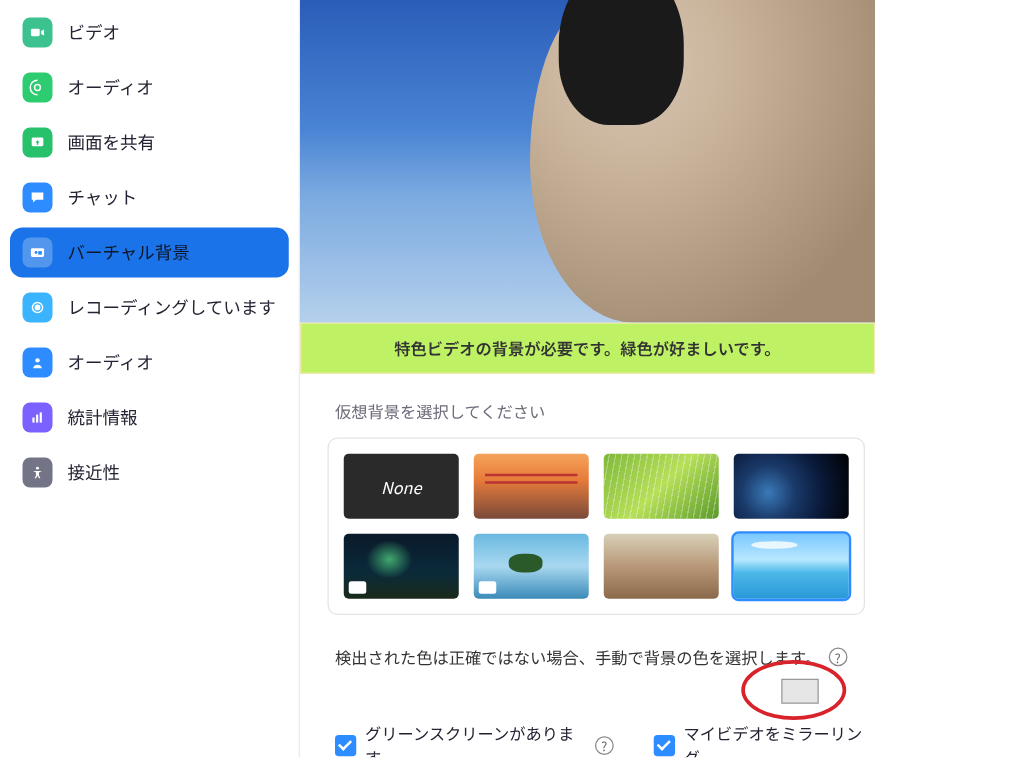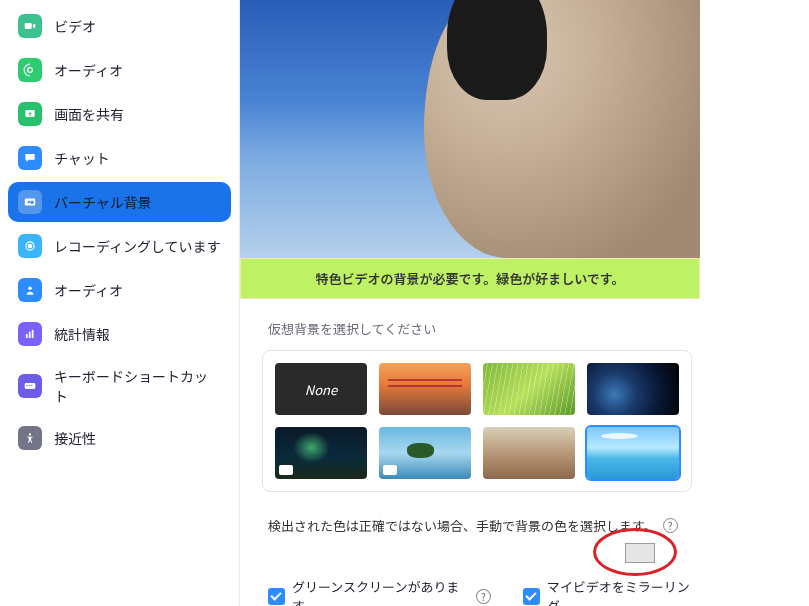--- a/index.html
+++ b/index.html
@@ -297,31 +297,20 @@
     </div>
     <div class="sb-item">
       <span class="sb-icon bg-purple">
         <svg viewBox="0 0 24 24" fill="#fff">
             <rect x="5" y="12" width="3" height="7"></rect>
             <rect x="10" y="8" width="3" height="11"></rect>
             <rect x="15" y="5" width="3" height="14"></rect>
           </svg>
       </span>
       <span>統計情報</span>
-    </div>
-    <div class="sb-item">
-      <span class="sb-icon bg-purple2">
-        <svg viewBox="0 0 24 24" fill="#fff">
-            <rect x="3" y="7" width="18" height="10" rx="2"></rect>
-            <rect x="6" y="10" width="2" height="2" fill="#6c5ce7"></rect>
-            <rect x="10" y="10" width="2" height="2" fill="#6c5ce7"></rect>
-            <rect x="14" y="10" width="2" height="2" fill="#6c5ce7"></rect>
-          </svg>
-      </span>
-      <span>キーボードショートカット</span>
     </div>
     <div class="sb-item">
       <span class="sb-icon bg-gray">
         <svg viewBox="0 0 24 24" fill="#fff">
             <circle cx="12" cy="6" r="2"></circle>
             <path d="M6 10h12l-4 2v4l2 4h-2l-2-4-2 4H8l2-4v-4z"></path>
           </svg>
       </span>
       <span>接近性</span>
     </div>

